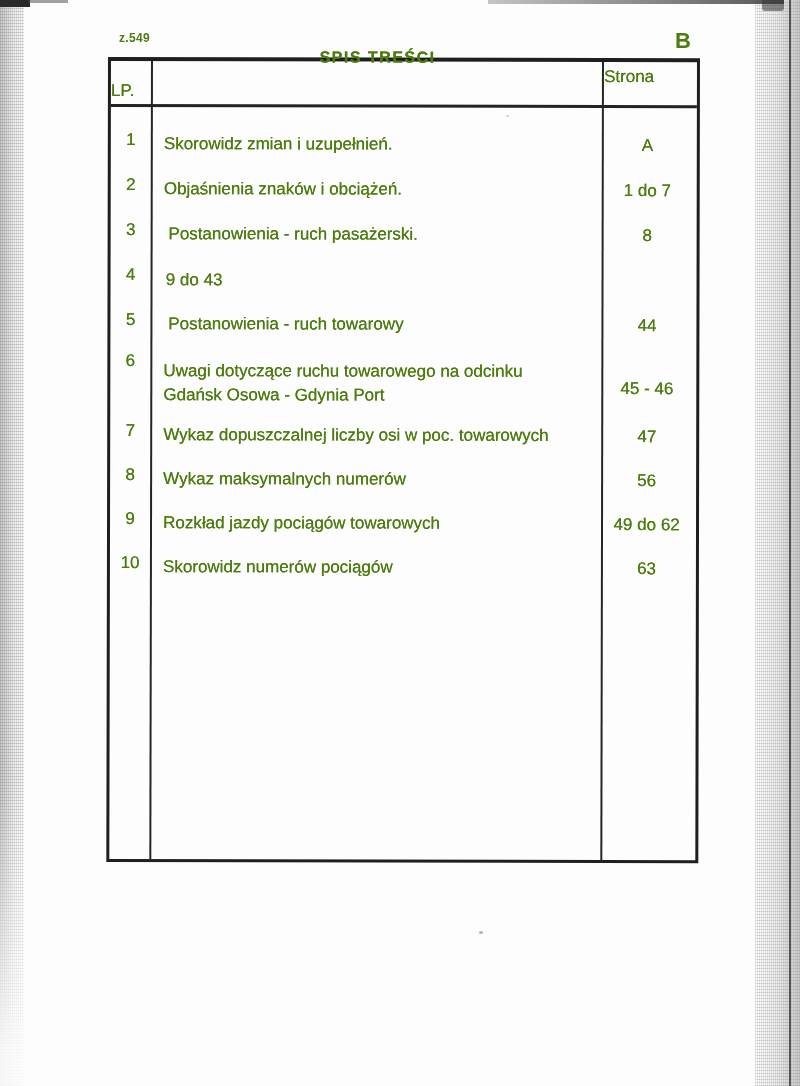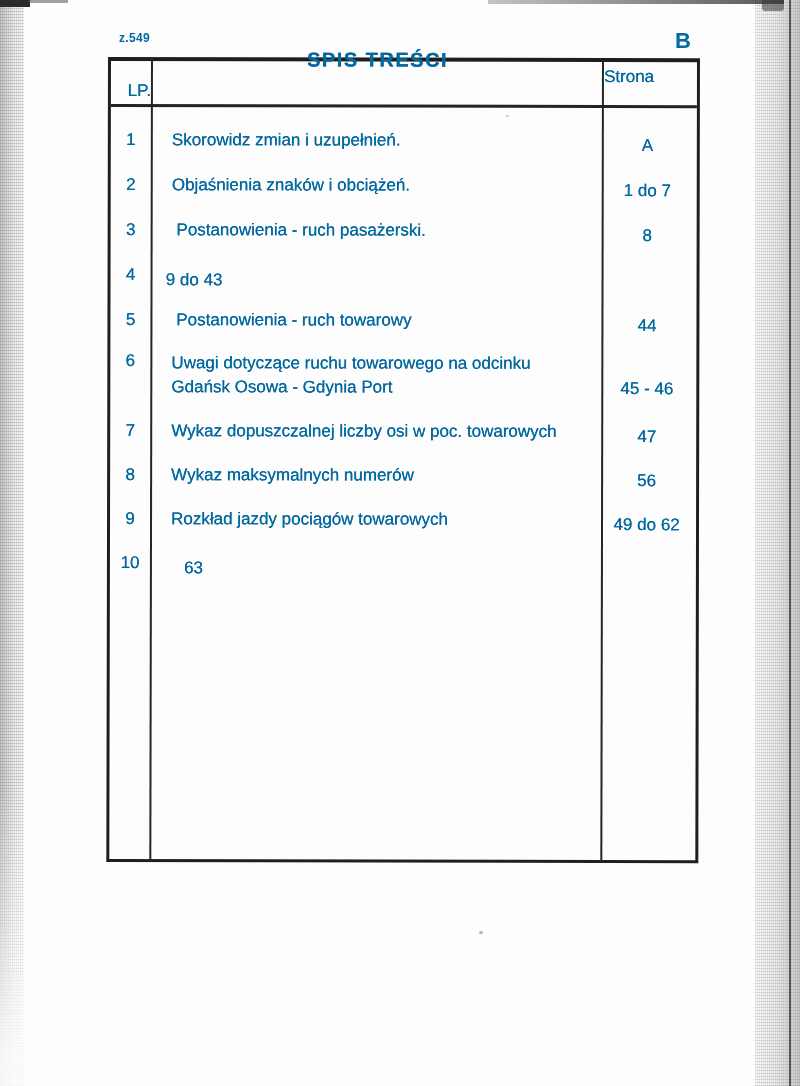--- a/index.html
+++ b/index.html
@@ -1,18 +1,18 @@
 <!DOCTYPE html>
 <html><head>
 <meta charset="utf-8">
 <style>
   html,body{margin:0;padding:0;background:#ffffff;}
   .page{
     position:relative;width:800px;height:1086px;background:#fdfdfd;
-    font-family:"Liberation Sans",sans-serif;color:#0369a1;overflow:hidden;
+    font-family:"Liberation Sans",sans-serif;color:#4d7c0f;overflow:hidden;
   }
   
   .edge-left{
     position:absolute;left:0;top:0;width:24px;height:1086px;pointer-events:none;
     background:
       linear-gradient(180deg, rgba(253,253,253,0) 72%, rgba(253,253,253,.9) 97%),
       repeating-linear-gradient(0deg, rgba(120,120,120,.28) 0 1px, rgba(0,0,0,0) 1px 3px),
       repeating-linear-gradient(90deg, rgba(130,130,130,.24) 0 1px, rgba(0,0,0,0) 1px 2px),
       linear-gradient(90deg, rgba(150,150,150,.55), rgba(205,205,205,.25) 60%, rgba(255,255,255,0));
   }
@@ -39,29 +39,29 @@
   .toc{
     position:absolute;left:108px;top:57px;width:586px;height:798px;
     border:3px solid #1f1f1f;border-top-width:4px;box-sizing:content-box;
     transform:rotate(.12deg);transform-origin:top left;
     text-shadow:.2px 0 0 currentColor;
   }
   .v-line{position:absolute;top:0;bottom:-2px;width:2px;background:#262626;}
   .v1{left:40px;}
   .v2{left:491px;}
   .h-sep{position:absolute;top:43px;left:0;right:0;height:3px;background:#232323;}
-  .lp-label{position:absolute;top:20px;left:0;width:40px;text-align:right;font-size:17px;}
-  .toc-title{position:absolute;top:-13px;left:42px;width:449px;text-align:center;font-size:20px;font-weight:700;letter-spacing:1.5px;}
+  .lp-label{position:absolute;top:20px;left:0;width:40px;text-align:left;font-size:17px;}
+  .toc-title{position:absolute;top:-13px;left:42px;width:449px;text-align:center;font-size:16px;font-weight:700;letter-spacing:1.5px;}
   .strona-label{position:absolute;top:5px;left:493px;width:87px;text-align:left;font-size:17px;}
   .rows{position:absolute;top:46px;left:0;width:580px;padding-top:10px;}
   .row{display:flex;height:45px;align-items:center;font-size:17px;}
   .row.h44{height:44px;}
   .row.tall{height:67px;align-items:flex-start;padding-top:9px;box-sizing:border-box;}
   .num{flex:0 0 40px;width:40px;text-align:center;}
-  .title-cell{flex:1;padding-left:21px;padding-right:6px;white-space:pre-wrap;line-height:24px;}
+  .title-cell{flex:1;padding-left:13px;padding-right:6px;white-space:pre-wrap;line-height:24px;margin-top:8px;}
   .page-cell{flex:0 0 87px;text-align:center;transform:translateY(5px);}
   .row.tall .page-cell{transform:translateY(27px);}
 </style>
 </head>
 <body>
 
 <div class="page">
 
   <div class="edge-left"></div>
   <div class="edge-right"></div>
@@ -126,18 +126,19 @@
         <span class="title-cell">Wykaz maksymalnych numerów</span>
         <span class="page-cell">56</span>
       </div>
       <div class="row h44">
         <span class="num">9</span>
         <span class="title-cell">Rozkład jazdy pociągów towarowych</span>
         <span class="page-cell">49 do 62</span>
       </div>
       <div class="row h44">
         <span class="num">10</span>
+        <span class="title-cell">Skorowidz numerów pociągów</span>
         <span class="page-cell">63</span>
       </div>
     </div>
   </div>
 
 </div>
 
 </body></html>

